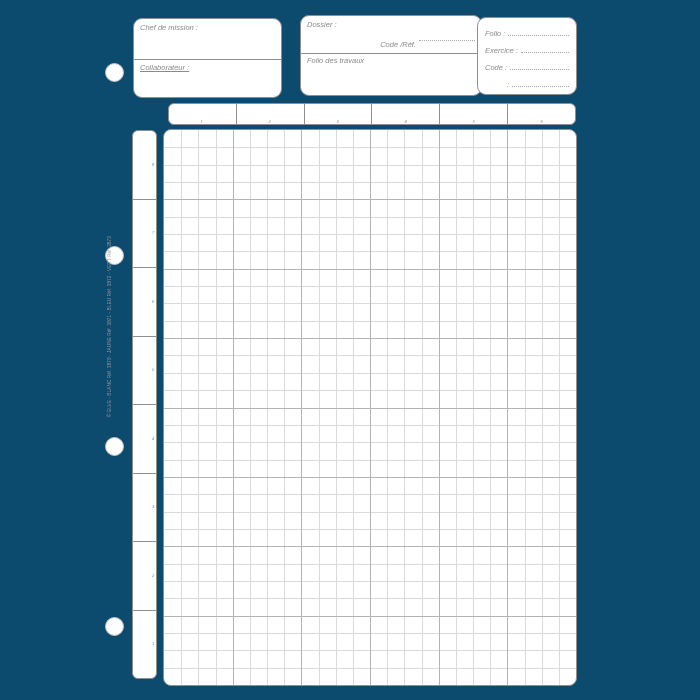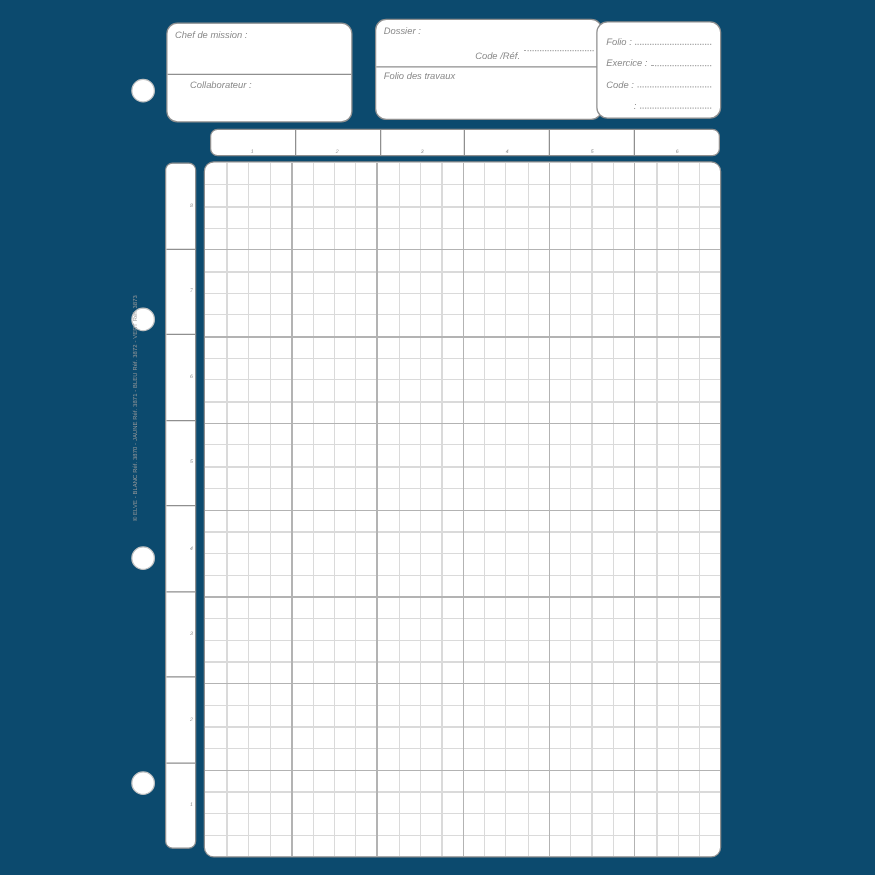--- a/index.html
+++ b/index.html
@@ -28,21 +28,21 @@
     white-space: nowrap;
   }
   .divider {
     position: absolute;
     left: 0; right: 0;
     height: 1px;
     background: var(--border);
   }
   #box-team { left: 133px; top: 18px; width: 149px; height: 80px; }
   #box-team .chef   { position: absolute; top: 4px;  left: 6px; }
-  #box-team .collab { position: absolute; top: 44px; left: 18px; }
+  #box-team .collab { position: absolute; top: 44px; left: 6px; text-decoration: underline; }
   #box-team .divider { top: 40px; }
 
   #box-dossier { left: 286px; top: 15px; width: 182px; height: 81px; margin-left: 14px; }
   #box-dossier .dossier { position: absolute; top: 4px; left: 6px; }
   #box-dossier .code-row {
     position: absolute; top: 24px; left: 6px; right: 5px; height: 14px;
     display: flex; align-items: flex-start; justify-content: flex-end;
   }
   #box-dossier .code-row .leader { width: 56px; flex: none; }
   #box-dossier .divider { top: 37px; }

